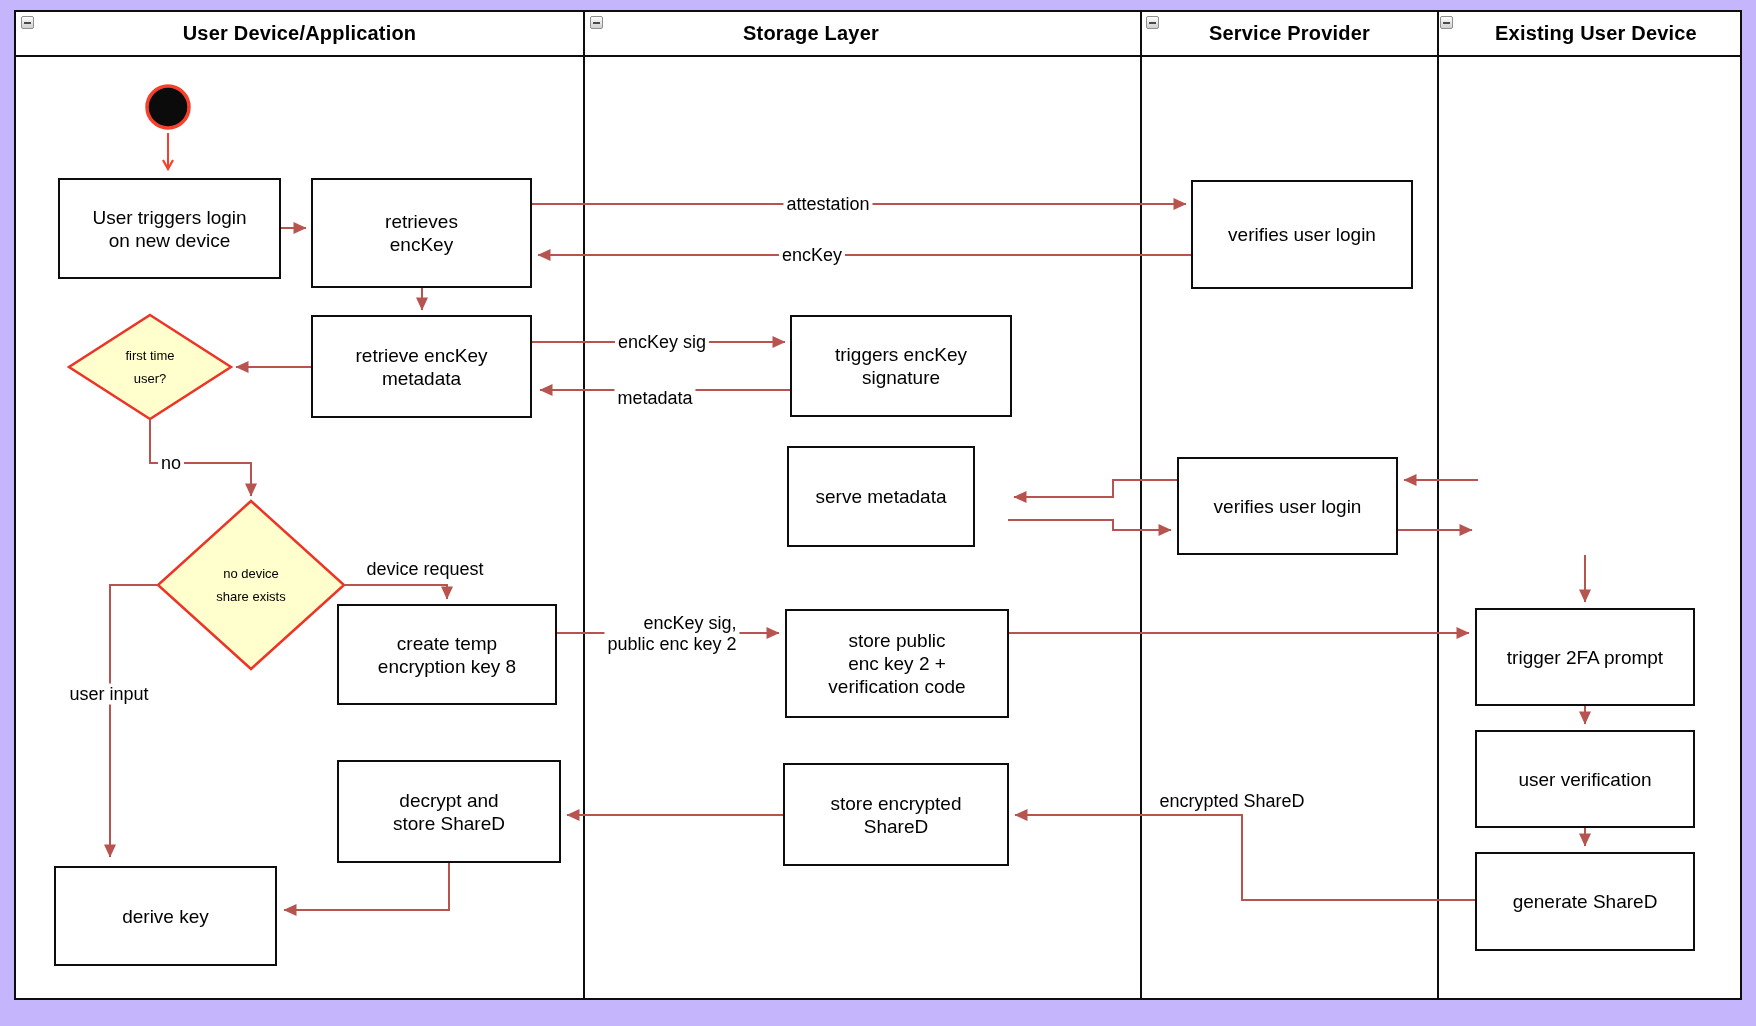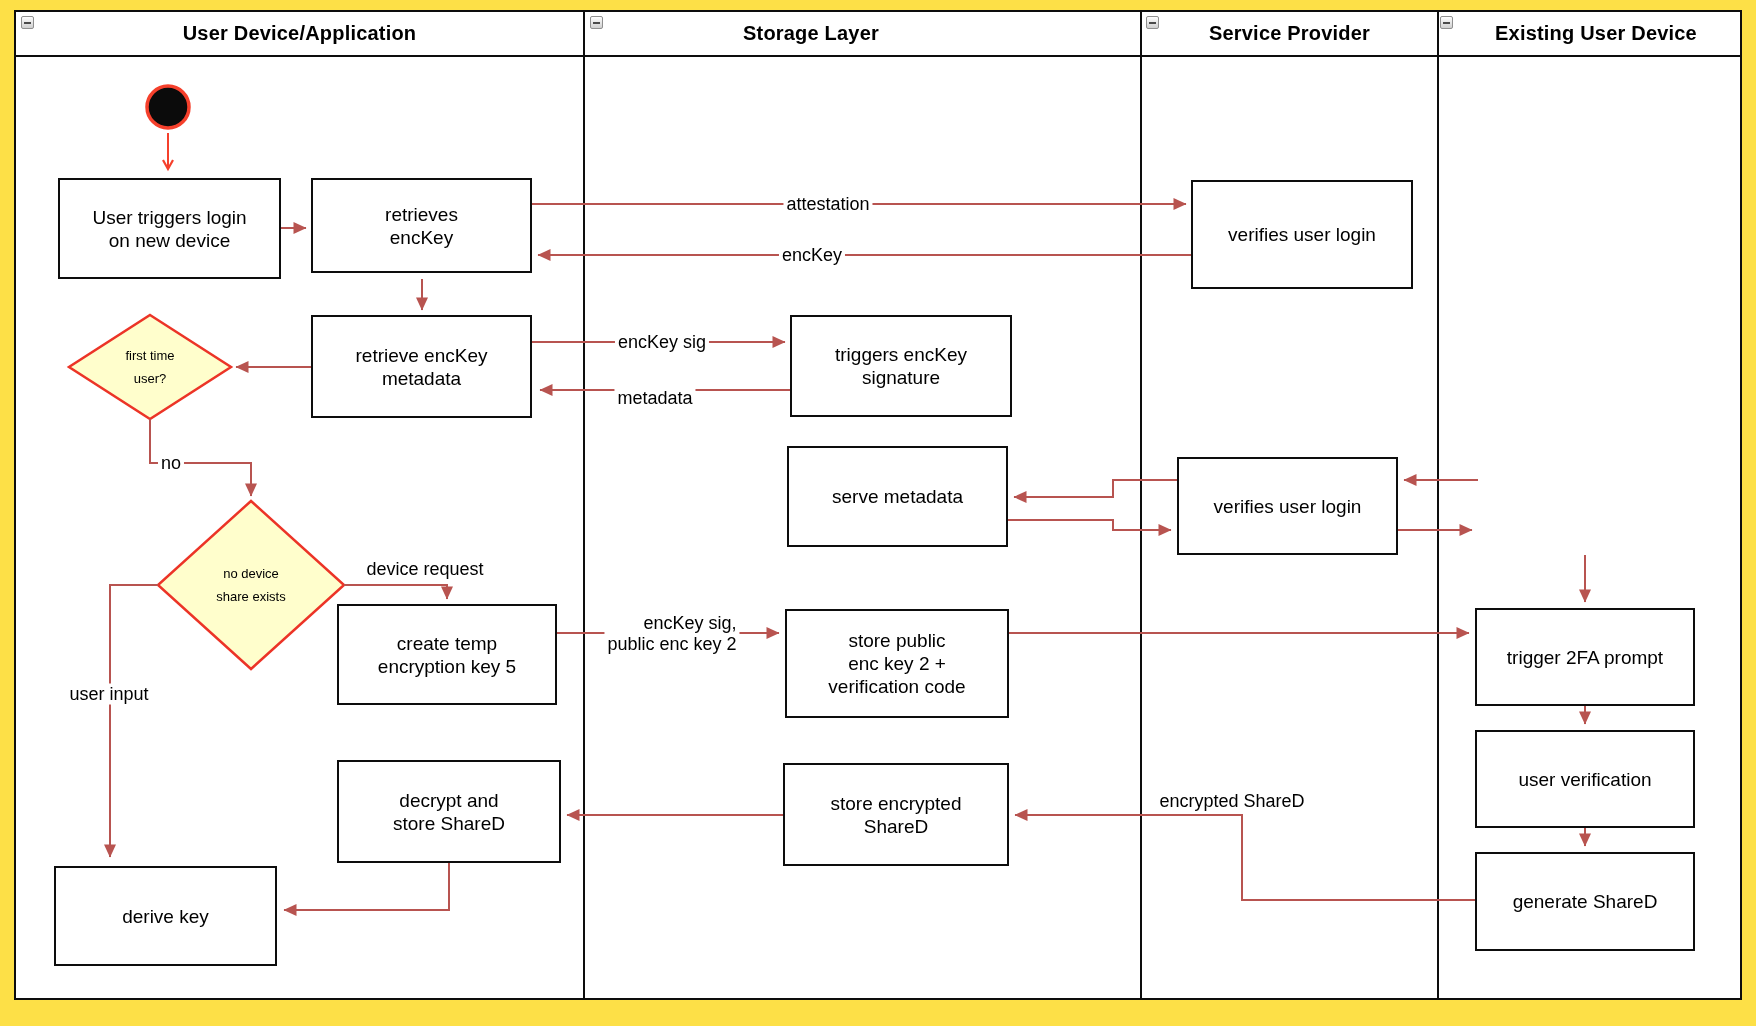--- a/index.html
+++ b/index.html
@@ -1,19 +1,19 @@
 <!DOCTYPE html>
 <html><head>
 <meta charset="utf-8">
 <style>
   html,body{margin:0;padding:0;background:#ffffff;}
   #canvas{
     position:relative;
     width:1756px;height:1026px;
-    background:#fde047;
+    background:#c4b5fd;
     font-family:"Liberation Sans","DejaVu Sans",sans-serif;
     color:#000;
     overflow:hidden;
   }
   
   .pool{
     position:absolute;left:14px;top:10px;width:1728px;height:990px;
     border:2px solid #0d0d0d;box-sizing:border-box;background:#fff;z-index:1;
   }
   .header-sep{
@@ -111,32 +111,32 @@
       <path d="M1585,828 L1585,846" marker-end="url(#ah)"></path>
       <path d="M1475,900 L1242,900 L1242,815 L1015,815" marker-end="url(#ah)"></path>
       <path d="M783,815 L567,815" marker-end="url(#ah)"></path>
       <path d="M449,863 L449,910 L284,910" marker-end="url(#ah)"></path>
       <path d="M158,585 L110,585 L110,857" marker-end="url(#ah)"></path>
     </g>
   </svg>
 
   <div class="node" style="left:58px;top:178px;width:223px;height:101px">User triggers login
 on new device</div>
-  <div class="node" style="left:311px;top:178px;width:221px;height:95px">retrieves
+  <div class="node" style="left:311px;top:178px;width:221px;height:110px">retrieves
 encKey</div>
   <div class="node" style="left:311px;top:315px;width:221px;height:103px">retrieve encKey
 metadata</div>
   <div class="node" style="left:337px;top:604px;width:220px;height:101px">create temp
-encryption key 5</div>
+encryption key 8</div>
   <div class="node" style="left:337px;top:760px;width:224px;height:103px">decrypt and
 store ShareD</div>
   <div class="node" style="left:54px;top:866px;width:223px;height:100px">derive key</div>
   <div class="node" style="left:790px;top:315px;width:222px;height:102px">triggers encKey
 signature</div>
-  <div class="node" style="left:787px;top:446px;width:221px;height:101px">serve metadata</div>
+  <div class="node" style="left:787px;top:446px;width:188px;height:101px">serve metadata</div>
   <div class="node" style="left:785px;top:609px;width:224px;height:109px">store public
 enc key 2 +
 verification code</div>
   <div class="node" style="left:783px;top:763px;width:226px;height:103px">store encrypted
 ShareD</div>
   <div class="node" style="left:1191px;top:180px;width:222px;height:109px">verifies user login</div>
   <div class="node" style="left:1177px;top:457px;width:221px;height:98px">verifies user login</div>
   <div class="node" style="left:1475px;top:608px;width:220px;height:98px">trigger 2FA prompt</div>
   <div class="node" style="left:1475px;top:730px;width:220px;height:98px">user verification</div>
   <div class="node" style="left:1475px;top:852px;width:220px;height:99px">generate ShareD</div>

